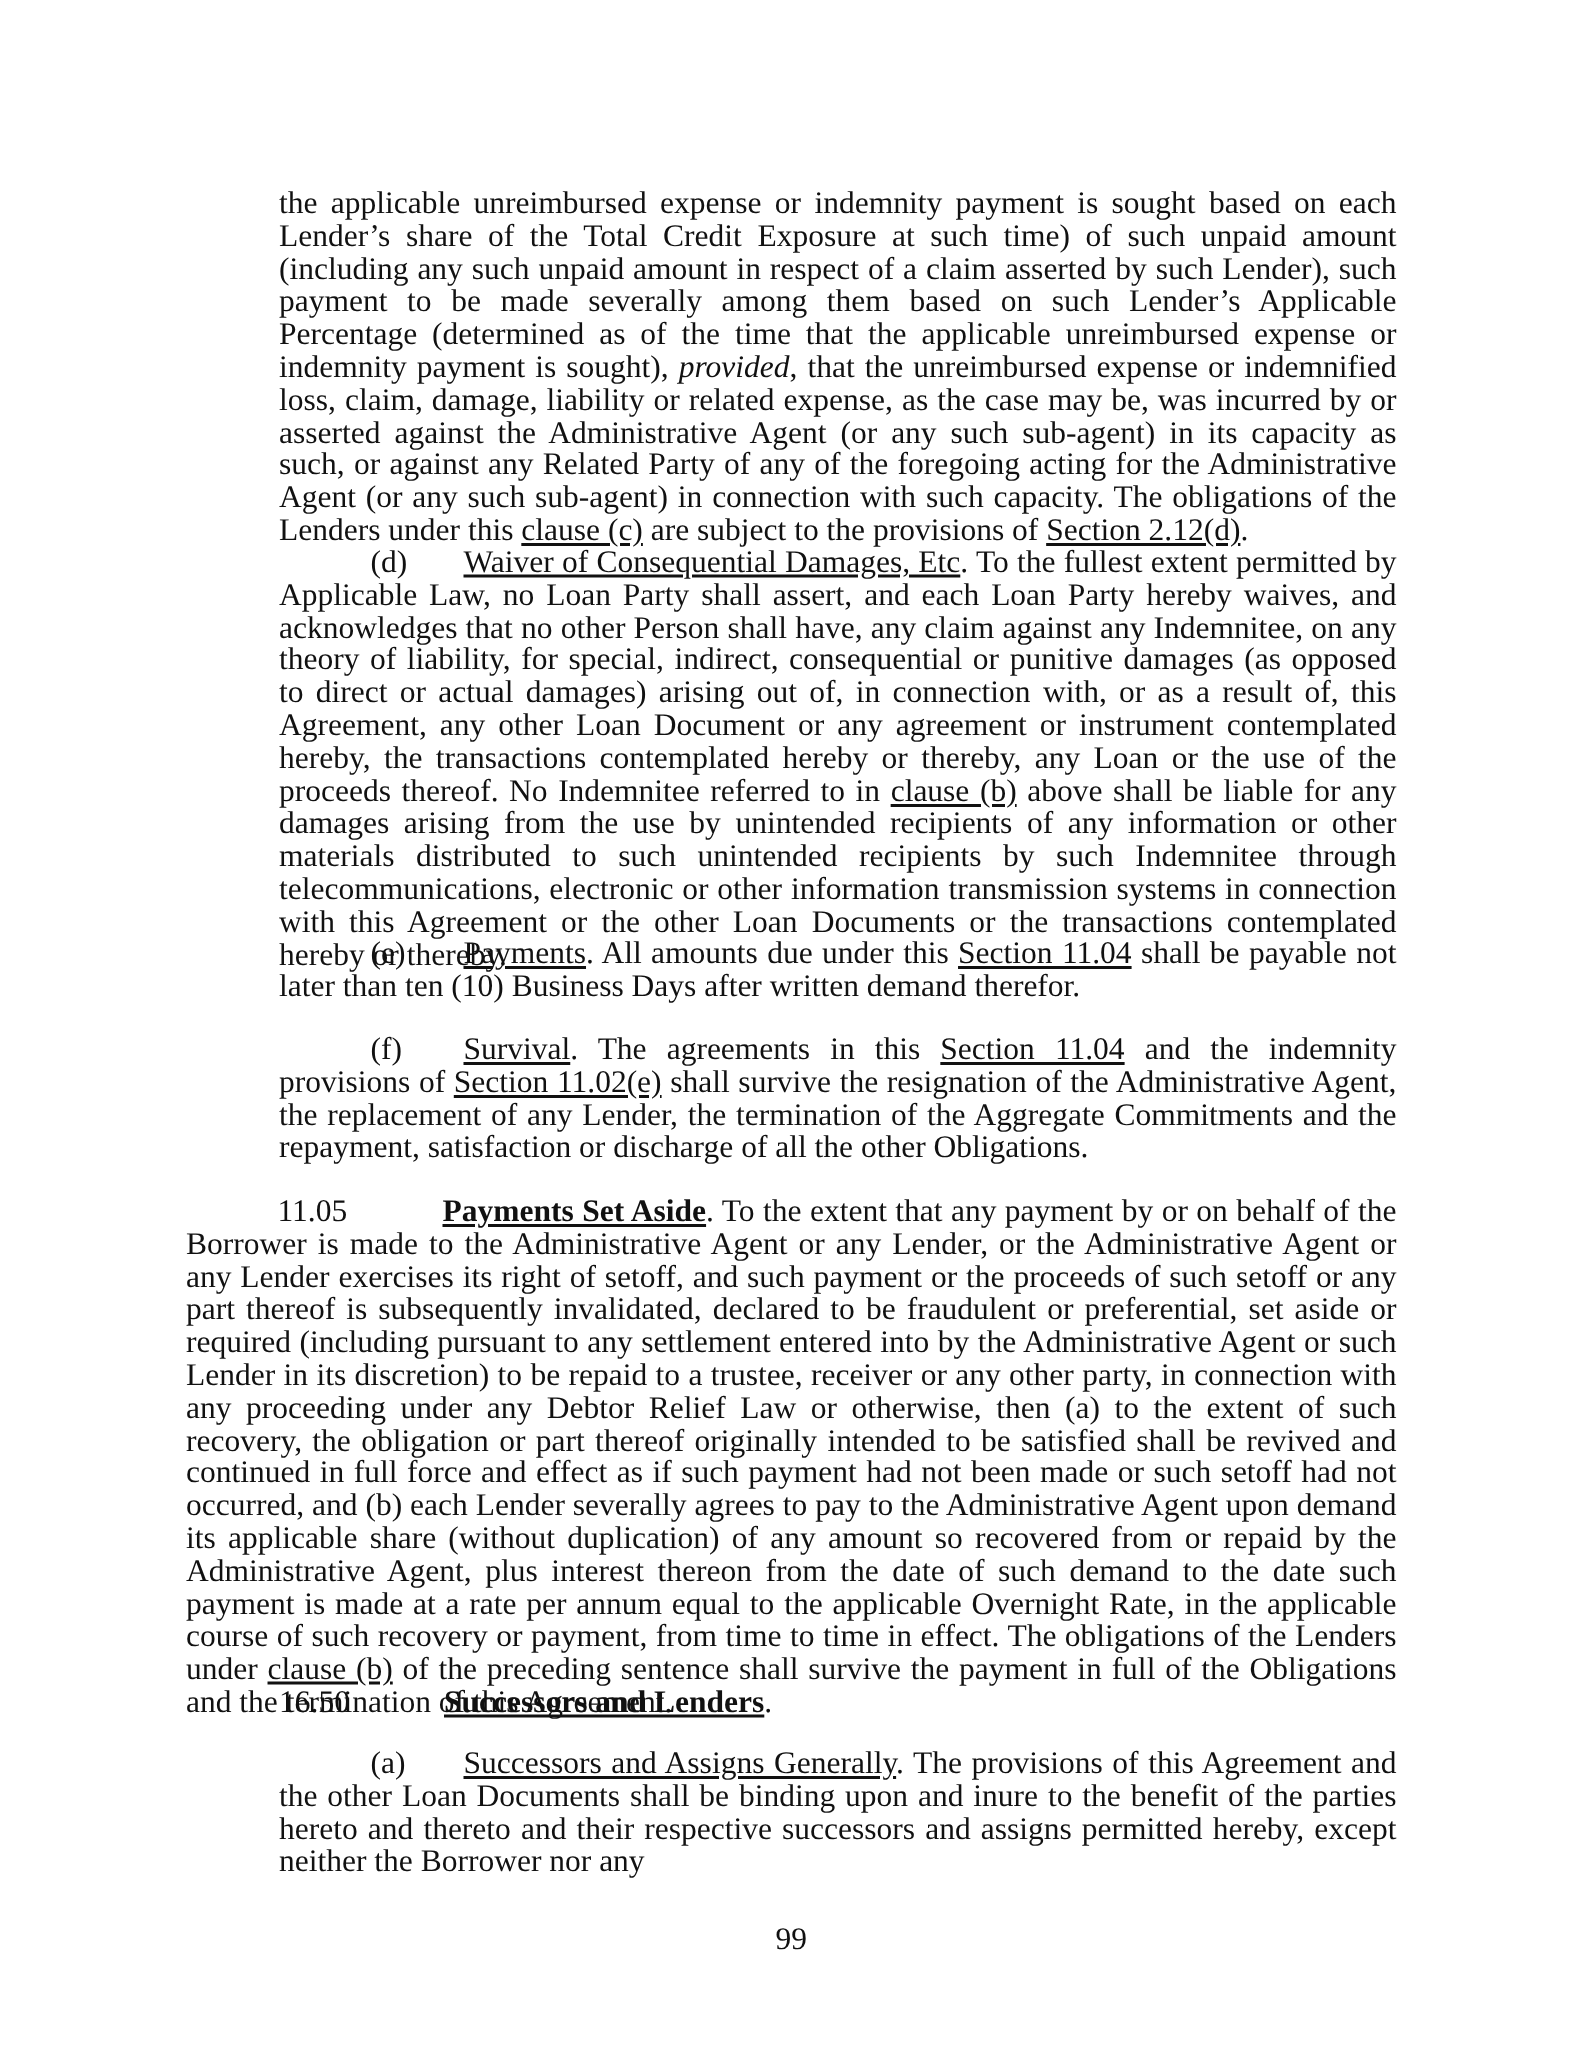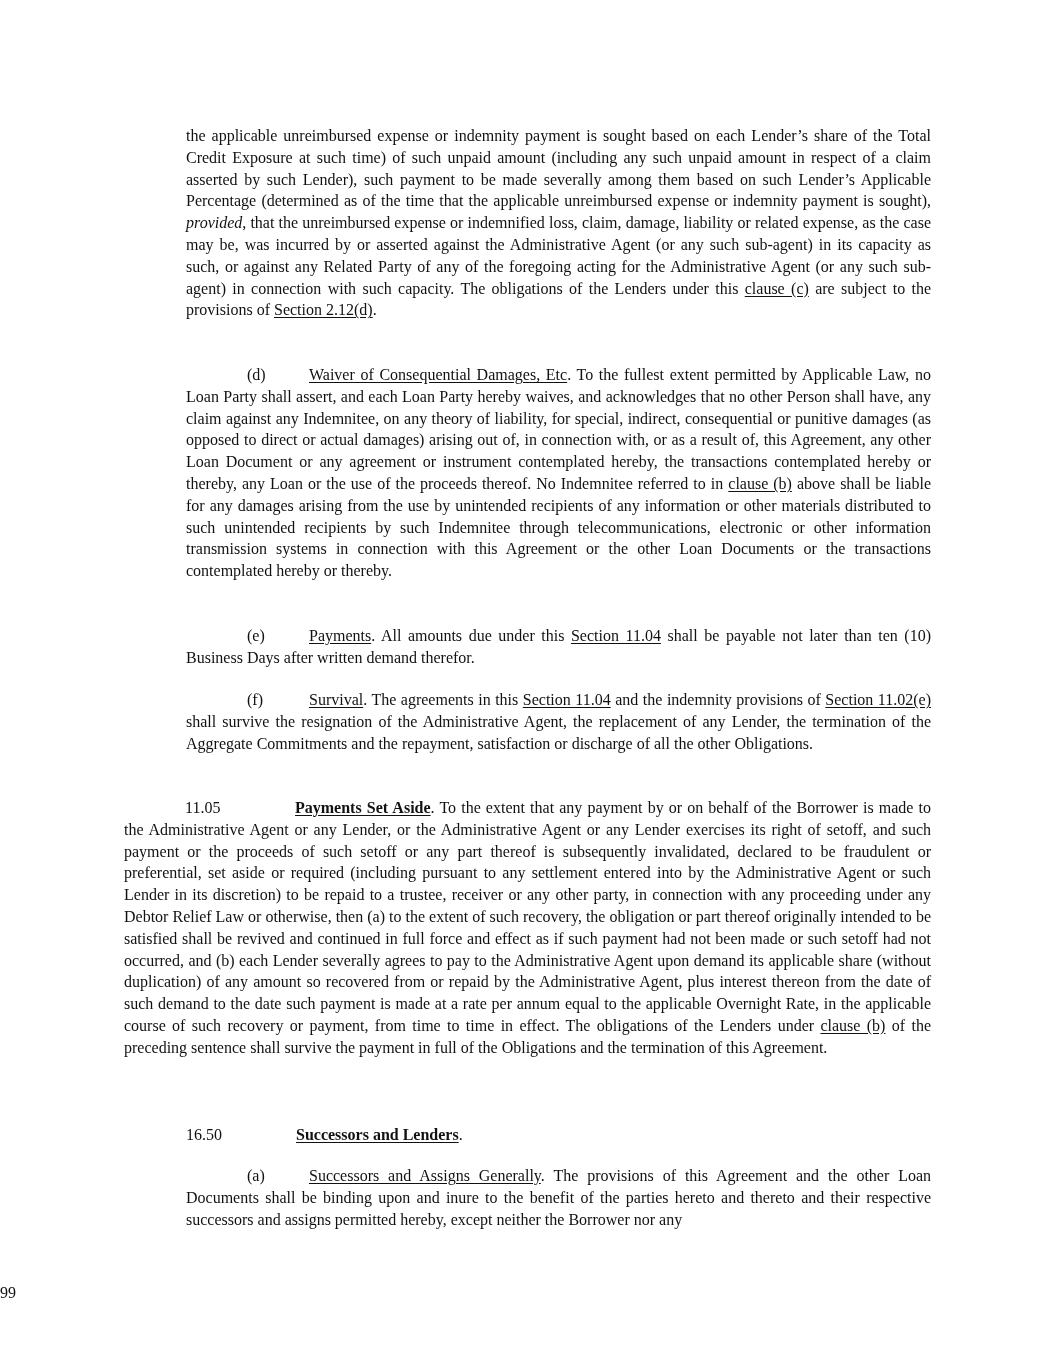--- a/index.html
+++ b/index.html
@@ -1,32 +1,32 @@
 <!DOCTYPE html>
 <html><head>
 <meta charset="utf-8">
 <style>
   html, body { margin: 0; padding: 0; background: #ffffff; }
   body { width: 1055px; height: 1365px; position: relative; overflow: hidden; }
   .page {
     position: absolute; left: 0; top: 0; width: 1055px; height: 1365px;
     background: #ffffff; color: #111111;
     font-family: "Liberation Serif", "DejaVu Serif", serif;
-    font-size: 16px; line-height: 21.8px;
+    font-size: 21px; line-height: 21.8px;
   }
   .block { position: absolute; text-align: justify; text-justify: inter-word; }
   .sub { left: 186px; width: 745px; }
   .full { left: 124px; width: 807px; }
   .label-sub { display: inline-block; width: 62px; }
   .u { text-decoration: underline; text-underline-offset: 2px; }
   .b { font-weight: bold; margin-left: 48px; }
   .i { font-style: italic; }
   .pad1 { display: inline-block; width: 61px; }
   .sec-num { display: inline-block; width: 62px; font-weight: normal; }
-  .page-number { position: absolute; left: 0; width: 1055px; top: 1282px; text-align: left; }
+  .page-number { position: absolute; left: 0; width: 1055px; top: 1282px; text-align: center; }
 </style>
 </head>
 <body>
 
 <div class="page">
 
   <div class="block sub" style="top:125px;"><span>the applicable unreimbursed expense or indemnity payment is sought based on each Lender’s share of the Total Credit Exposure at such time) of such unpaid amount (including any such unpaid amount in respect of a claim asserted by such Lender), such payment to be made severally among them based on such Lender’s Applicable Percentage (determined as of the time that the applicable unreimbursed expense or indemnity payment is sought), </span><span class="i">provided</span><span>, that the unreimbursed expense or indemnified loss, claim, damage, liability or related expense, as the case may be, was incurred by or asserted against the Administrative Agent (or any such sub-agent) in its capacity as such, or against any Related Party of any of the foregoing acting for the Administrative Agent (or any such sub-agent) in connection with such capacity.  The obligations of the Lenders under this </span><span class="u">clause (c)</span><span> are subject to the provisions of </span><span class="u">Section 2.12(d)</span><span>.</span></div>
 
   <div class="block sub" style="top:364px;"><span class="pad1"></span><span class="label-sub">(d)</span><span class="u">Waiver of Consequential Damages, Etc</span><span>.  To the fullest extent permitted by Applicable Law, no Loan Party shall assert, and each Loan Party hereby waives, and acknowledges that no other Person shall have, any claim against any Indemnitee, on any theory of liability, for special, indirect, consequential or punitive damages (as opposed to direct or actual damages) arising out of, in connection with, or as a result of, this Agreement, any other Loan Document or any agreement or instrument contemplated hereby, the transactions contemplated hereby or thereby, any Loan or the use of the proceeds thereof.  No Indemnitee referred to in </span><span class="u">clause (b)</span><span> above shall be liable for any damages arising from the use by unintended recipients of any information or other materials distributed to such unintended recipients by such Indemnitee through telecommunications, electronic or other information transmission systems in connection with this Agreement or the other Loan Documents or the transactions contemplated hereby or thereby.</span></div>
 

